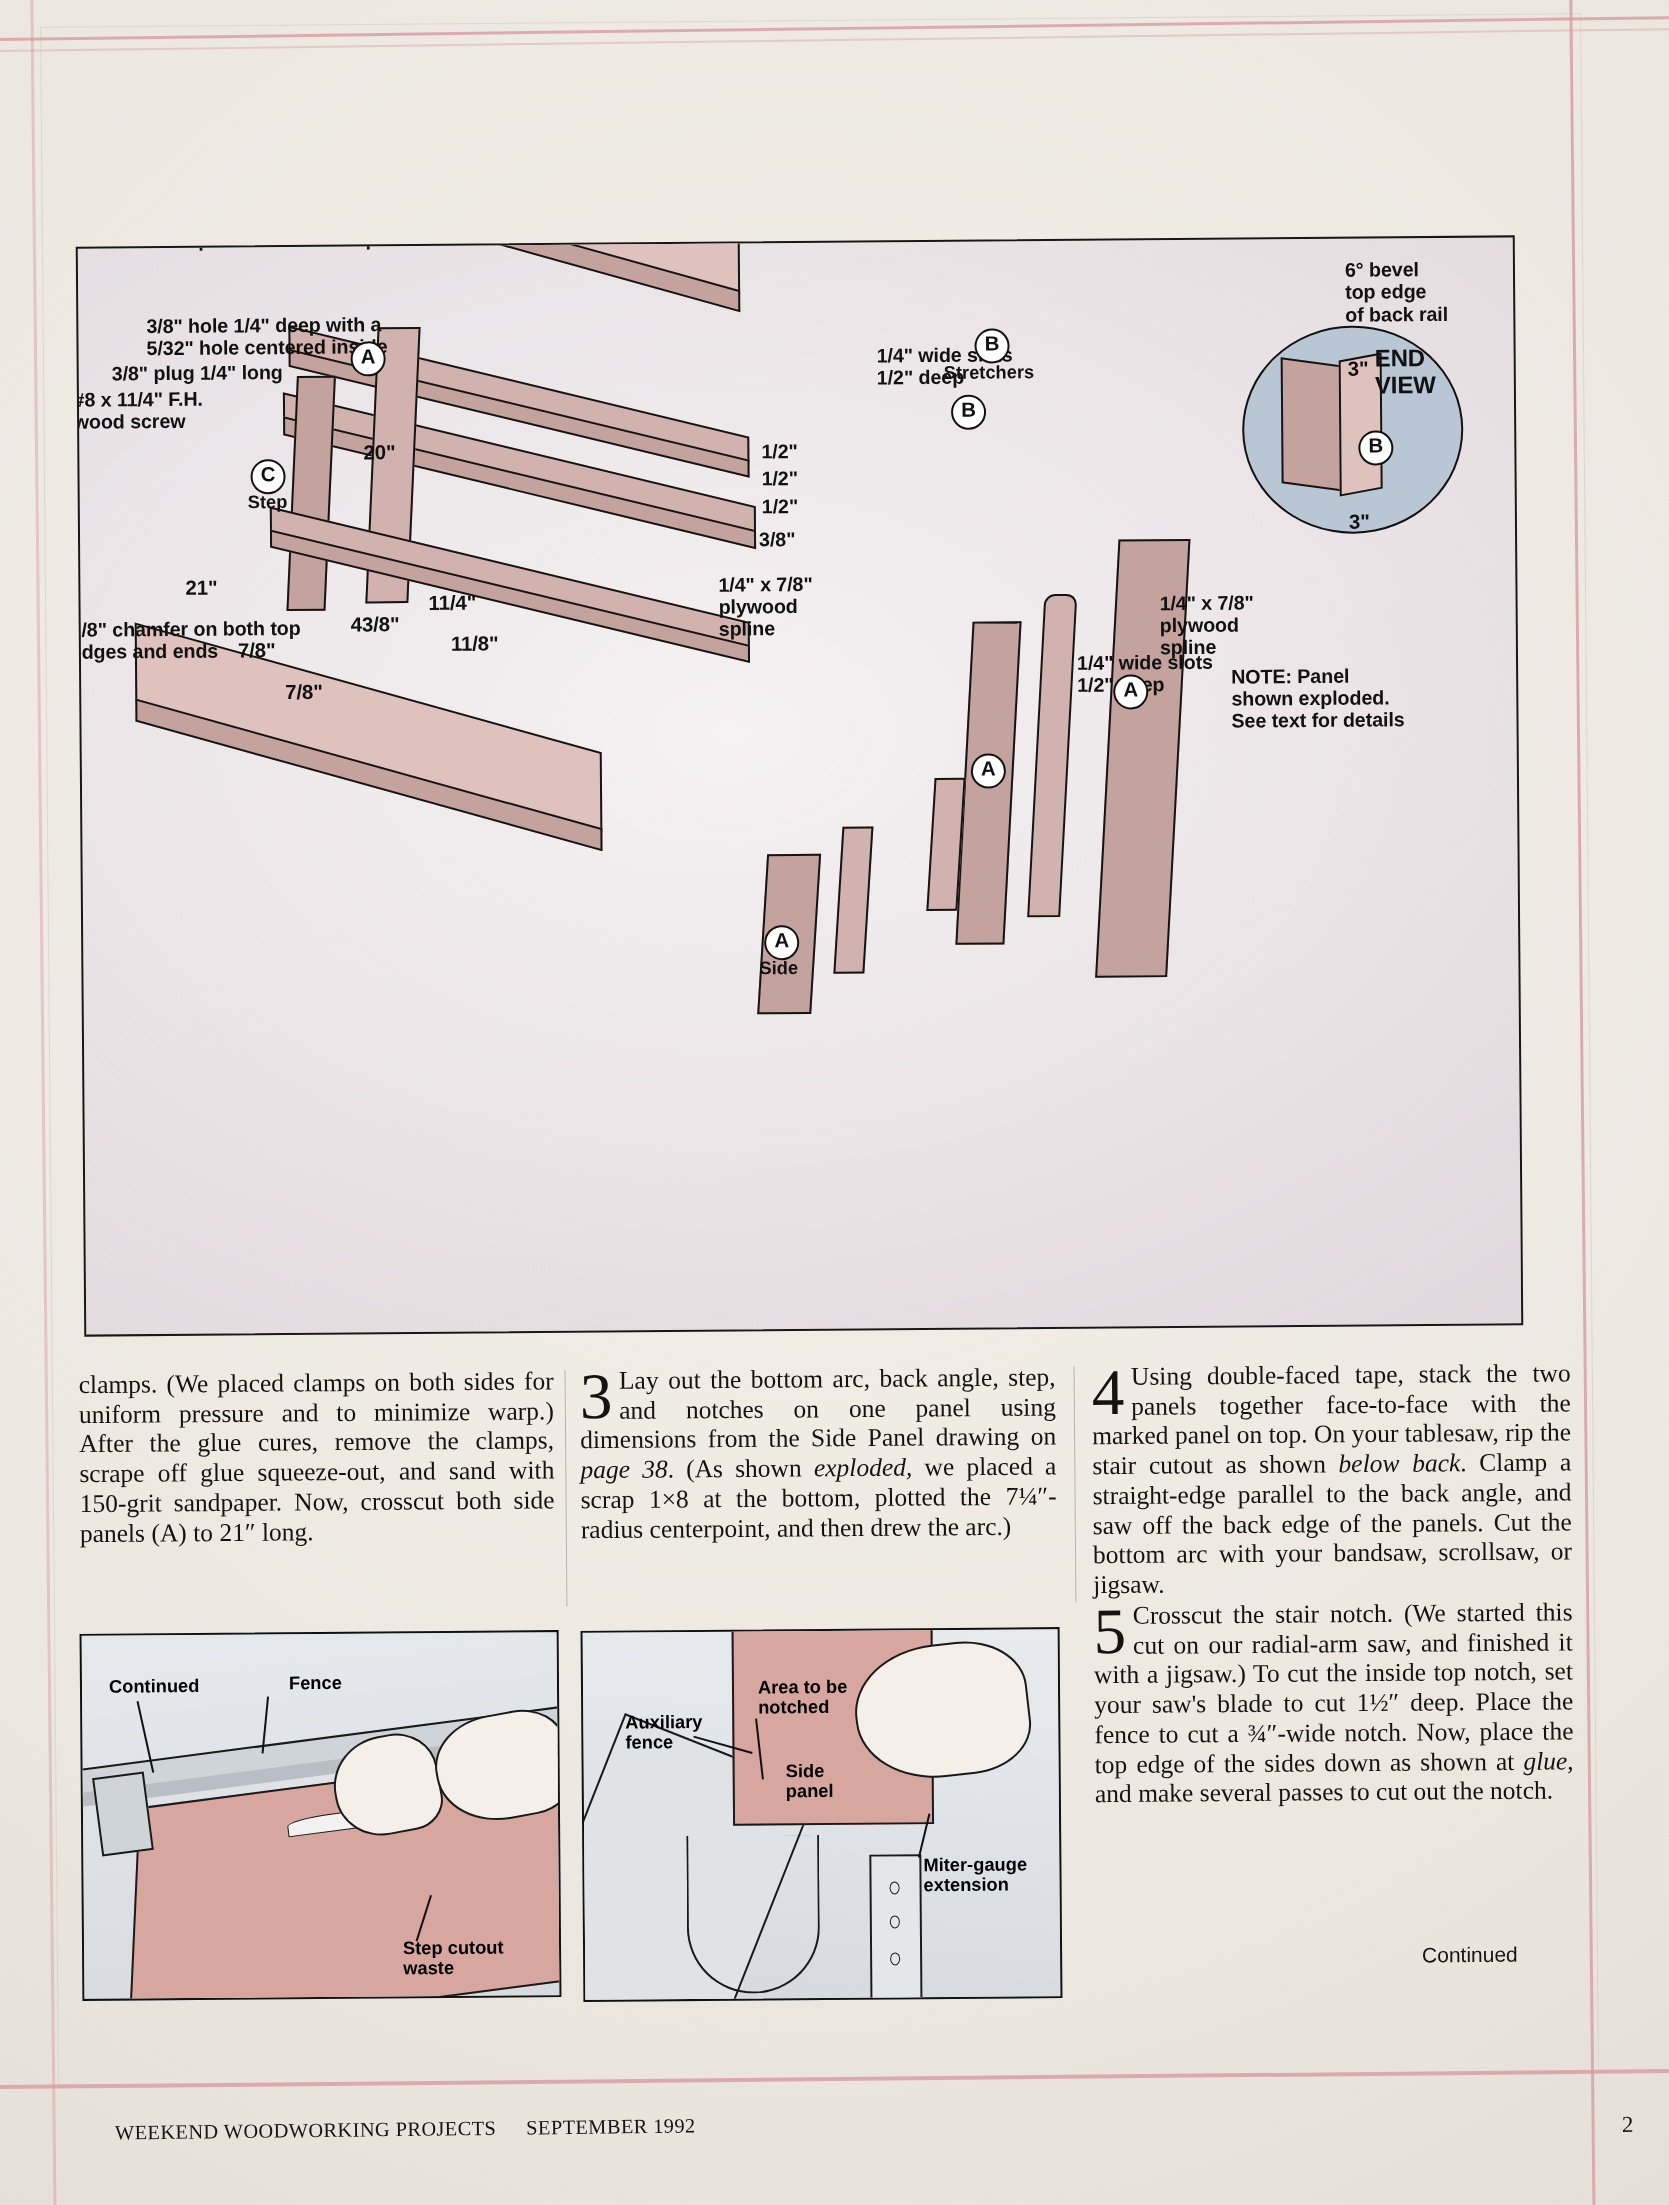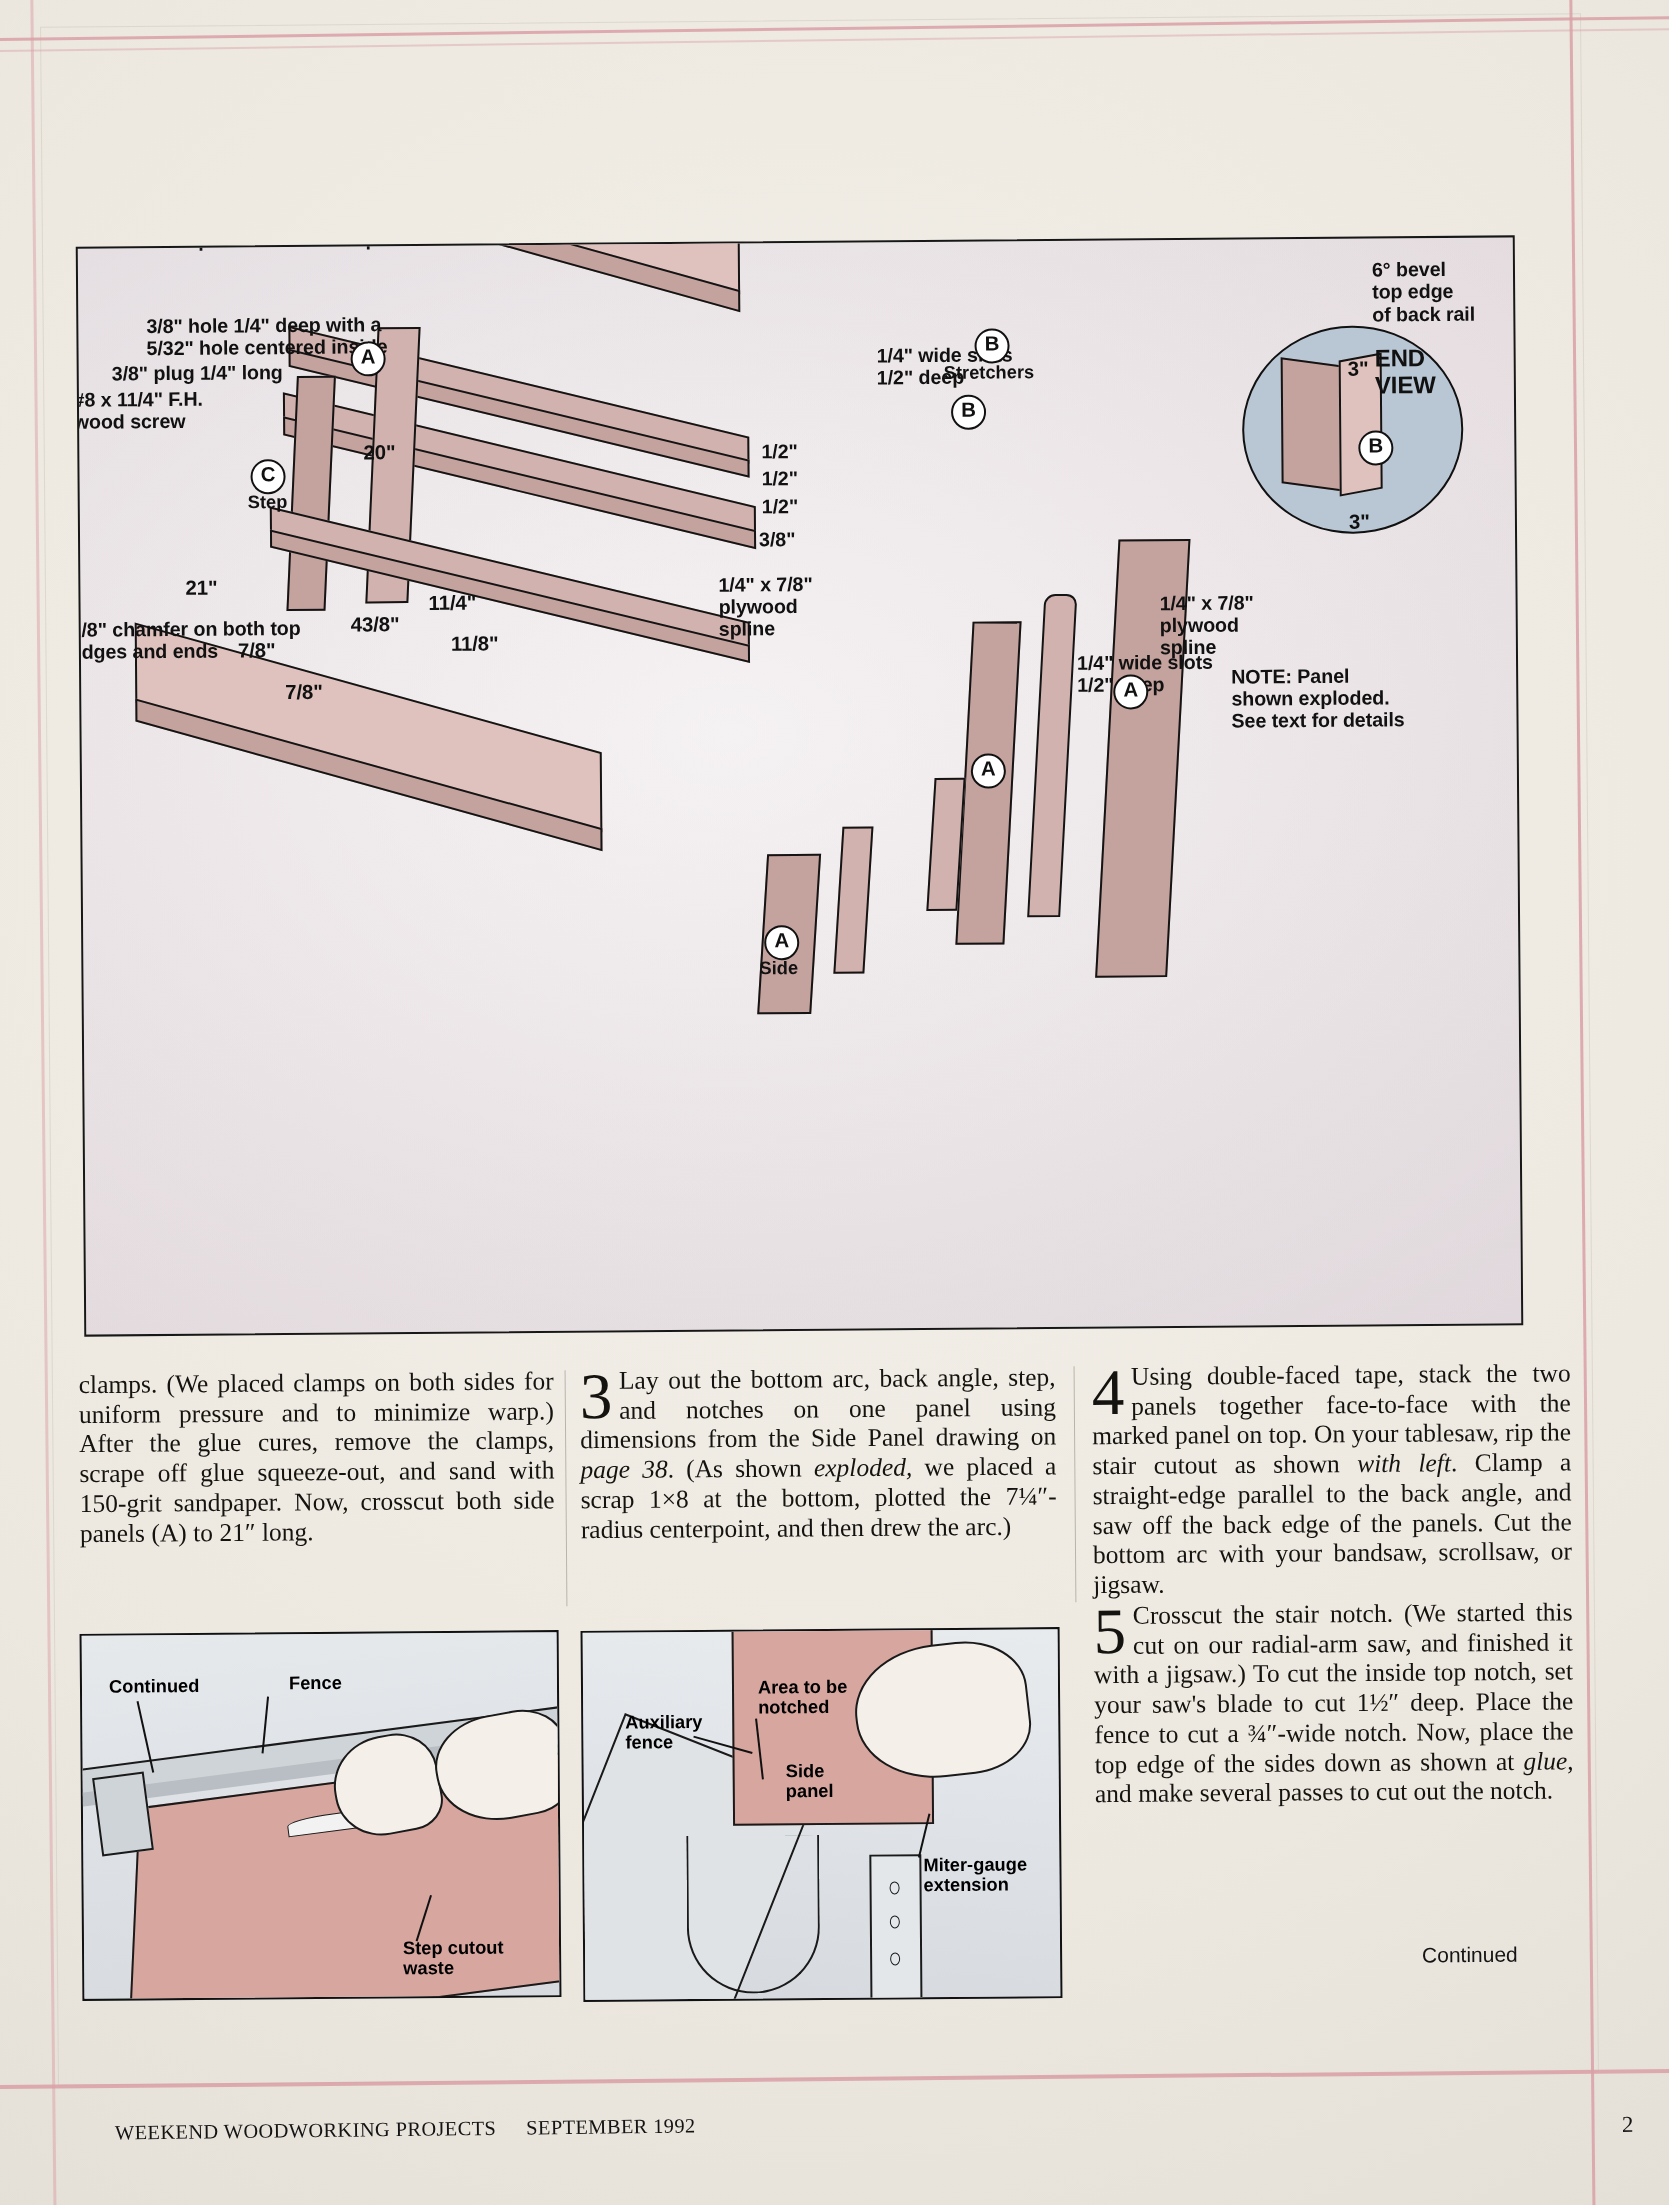--- a/index.html
+++ b/index.html
@@ -134,21 +134,21 @@
     <div class="wood" style="left:755px;top:584px;width:27px;height:143px;transform:skewX(-4deg);"></div>
     <div class="wood" style="left:848px;top:536px;width:27px;height:129px;transform:skewX(-4deg);"></div>
 
     <div id="endview">
       <div class="wood d" style="left:37px;top:34px;width:65px;height:122px;transform:skewY(8deg);"></div>
       <div class="wood l" style="left:95px;top:28.5px;width:39px;height:132px;transform:skewY(-10deg);"></div>
       <div class="circref" style="left:114px;top:103px;">B</div>
     </div>
 
     <span class="note" style="left:487px;top:-20.4px;font-size:19.7px;">1/8" chamfers</span>
-    <span class="note" style="left:1294px;top:20.4px;font-size:19.7px;">6° bevel
+    <span class="note" style="left:1267px;top:20.4px;font-size:19.7px;">6° bevel
 top edge
 of back rail</span>
     <span class="note" style="left:1296px;top:107px;font-size:24px;">END
 VIEW</span>
 
     <span class="note" style="left:68px;top:-19px;font-size:19.7px;">7/64" pilot hole 3/4" deep</span>
     <span class="note" style="left:68px;top:67px;font-size:19.7px;">3/8" hole 1/4" deep with a
 5/32" hole centered inside</span>
     <span class="note" style="left:33px;top:114px;font-size:19.7px;">3/8" plug 1/4" long</span>
     <span class="note" style="left:-5.4px;top:140px;font-size:19.7px;">#8 x 11/4" F.H.
@@ -209,21 +209,21 @@
     </div>
 
     <div class="col" id="col2">
       <p>
         <span class="dropnum">3</span><span>Lay out the bottom arc, back angle, step, and notches on one panel using dimensions from the Side Panel drawing on </span><em>page 38</em><span>. (As shown </span><em>exploded,</em><span> we placed a scrap 1×8 at the bottom, plotted the 7¼″-radius centerpoint, and then drew the arc.)</span>
       </p>
     </div>
 
     <div class="col" id="col3">
       <p>
-        <span class="dropnum">4</span><span>Using double-faced tape, stack the two panels together face-to-face with the marked panel on top. On your tablesaw, rip the stair cutout as shown </span><em>with left</em><span>. Clamp a straight-edge parallel to the back angle, and saw off the back edge of the panels. Cut the bottom arc with your bandsaw, scrollsaw, or jigsaw.</span>
+        <span class="dropnum">4</span><span>Using double-faced tape, stack the two panels together face-to-face with the marked panel on top. On your tablesaw, rip the stair cutout as shown </span><em>below back</em><span>. Clamp a straight-edge parallel to the back angle, and saw off the back edge of the panels. Cut the bottom arc with your bandsaw, scrollsaw, or jigsaw.</span>
       </p>
       <p style="margin-top:1.4px;">
         <span class="dropnum">5</span><span>Crosscut the stair notch. (We started this cut on our radial-arm saw, and finished it with a jigsaw.) To cut the inside top notch, set your saw's blade to cut 1½″ deep. Place the fence to cut a ¾″-wide notch. Now, place the top edge of the sides down as shown at </span><em>glue</em><span>, and make several passes to cut out the notch.</span>
       </p>
     </div>
   </div>
 
   <div id="continued">Continued</div>
 
   <div class="photo" id="photo1">

